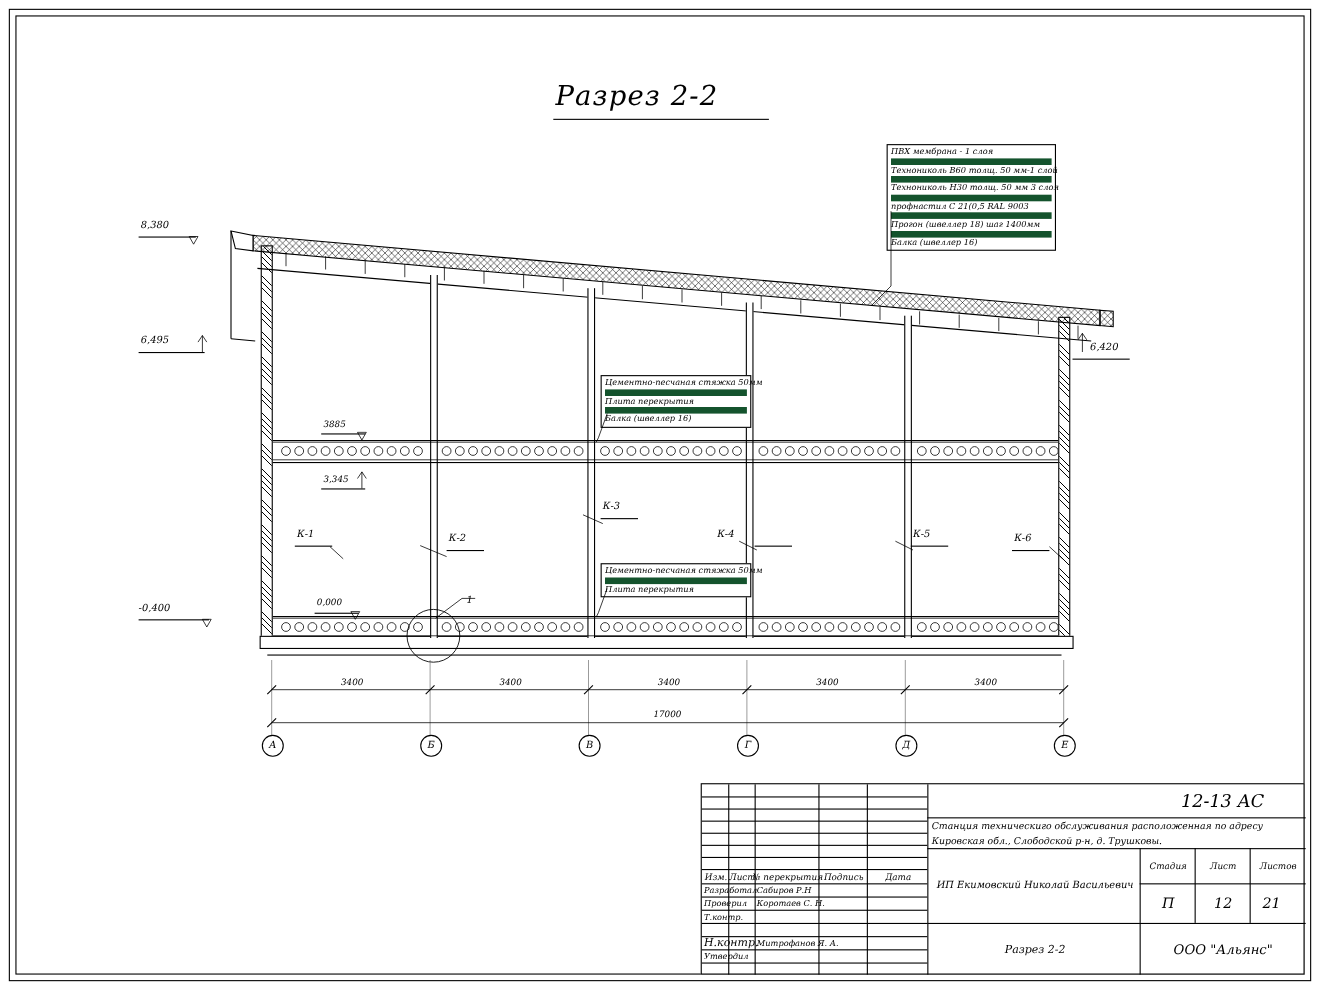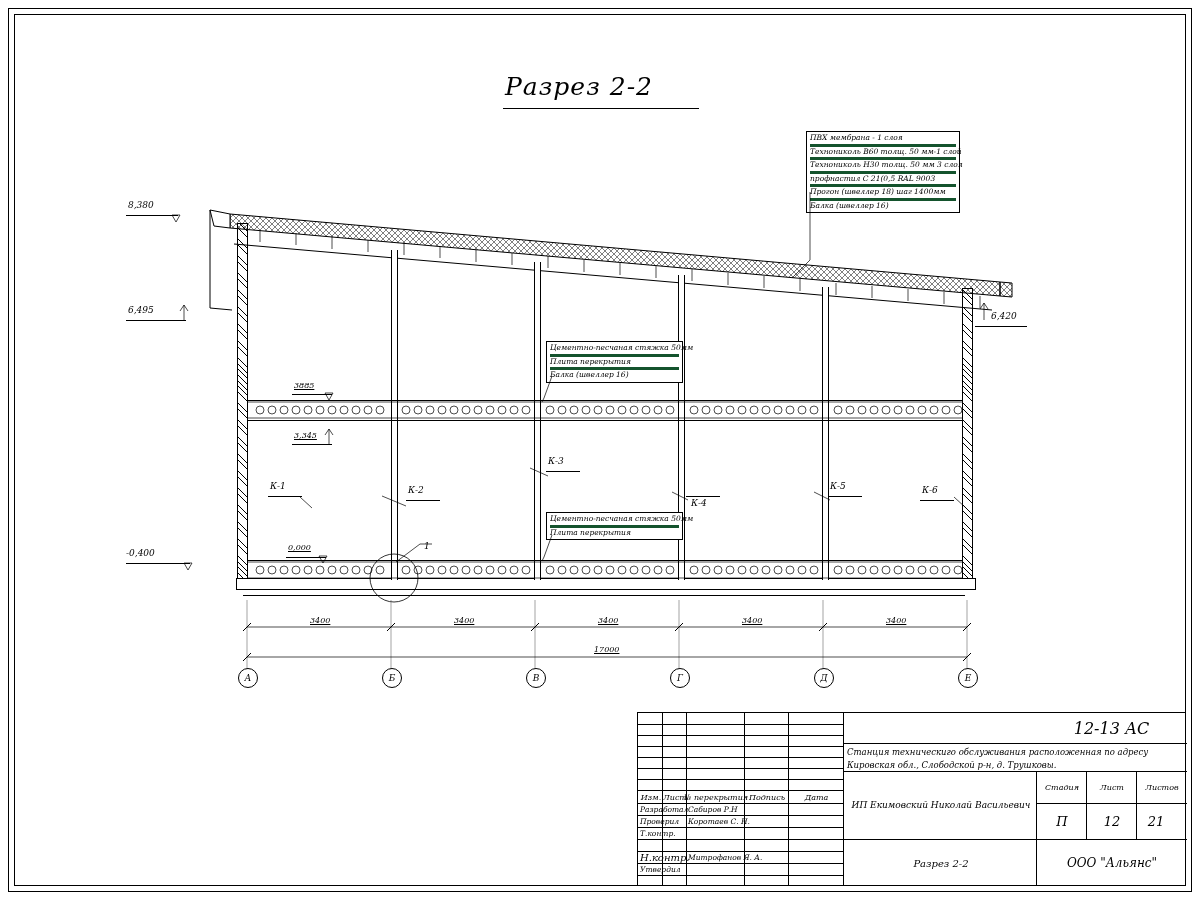--- a/index.html
+++ b/index.html
@@ -56,21 +56,20 @@
     font-family: "DejaVu Serif", serif;
     font-style: italic;
     font-size: 9px;
     white-space: nowrap;
   }
   .lbl8 {
     font-family: "DejaVu Serif", serif;
     font-style: italic;
     font-size: 8px;
     white-space: nowrap;
-    text-decoration: underline;
   }
   
   #section-drawing { left: 0; top: 0; width: 1200px; height: 720px; }
   .hatch-wall {
     background-image:
       repeating-linear-gradient(45deg, #000 0, #000 0.5px, transparent 0.5px, transparent 4px);
     border: 1px solid #000;
     box-sizing: border-box;
   }
   .col {
@@ -95,21 +94,21 @@
     border: 1px solid #000;
     box-sizing: border-box;
     background: #fff;
     padding: 1px 3px;
   }
   .lead-box div {
     font-family: "DejaVu Serif", serif;
     font-style: italic;
     font-size: 7.5px;
     line-height: 10.5px;
-    border-bottom: 3px solid #14532d;
+    border-bottom: 6px solid #14532d;
     white-space: nowrap;
   }
   .lead-box div:last-child { border-bottom: none; }
   .elev-mark {
     font-family: "DejaVu Serif", serif;
     font-style: italic;
     font-size: 9px;
     white-space: nowrap;
   }
   
@@ -426,21 +425,21 @@
     <svg class="abs" style="left:380px; top:494px;" width="28" height="14">
       <path d="M26,12 L2,2" fill="none" stroke="#000" stroke-width="0.7"></path>
     </svg>
 
     <div class="abs lbl" style="left:548px; top:456px;">К-3</div>
     <div class="abs hline" style="left:546px; top:471px; width:34px;"></div>
     <svg class="abs" style="left:528px; top:466px;" width="22" height="14">
       <path d="M20,10 L2,2" fill="none" stroke="#000" stroke-width="0.7"></path>
     </svg>
 
-    <div class="abs lbl" style="left:691px; top:481px;margin-top:17px;">К-4</div>
+    <div class="abs lbl" style="left:652px; top:481px;">К-4</div>
     <div class="abs hline" style="left:686px; top:496px; width:34px;"></div>
     <svg class="abs" style="left:670px; top:490px;" width="20" height="14">
       <path d="M18,10 L2,2" fill="none" stroke="#000" stroke-width="0.7"></path>
     </svg>
 
     <div class="abs lbl" style="left:830px; top:481px;">К-5</div>
     <div class="abs hline" style="left:828px; top:496px; width:34px;"></div>
     <svg class="abs" style="left:812px; top:490px;" width="20" height="14">
       <path d="M18,10 L2,2" fill="none" stroke="#000" stroke-width="0.7"></path>
     </svg>

